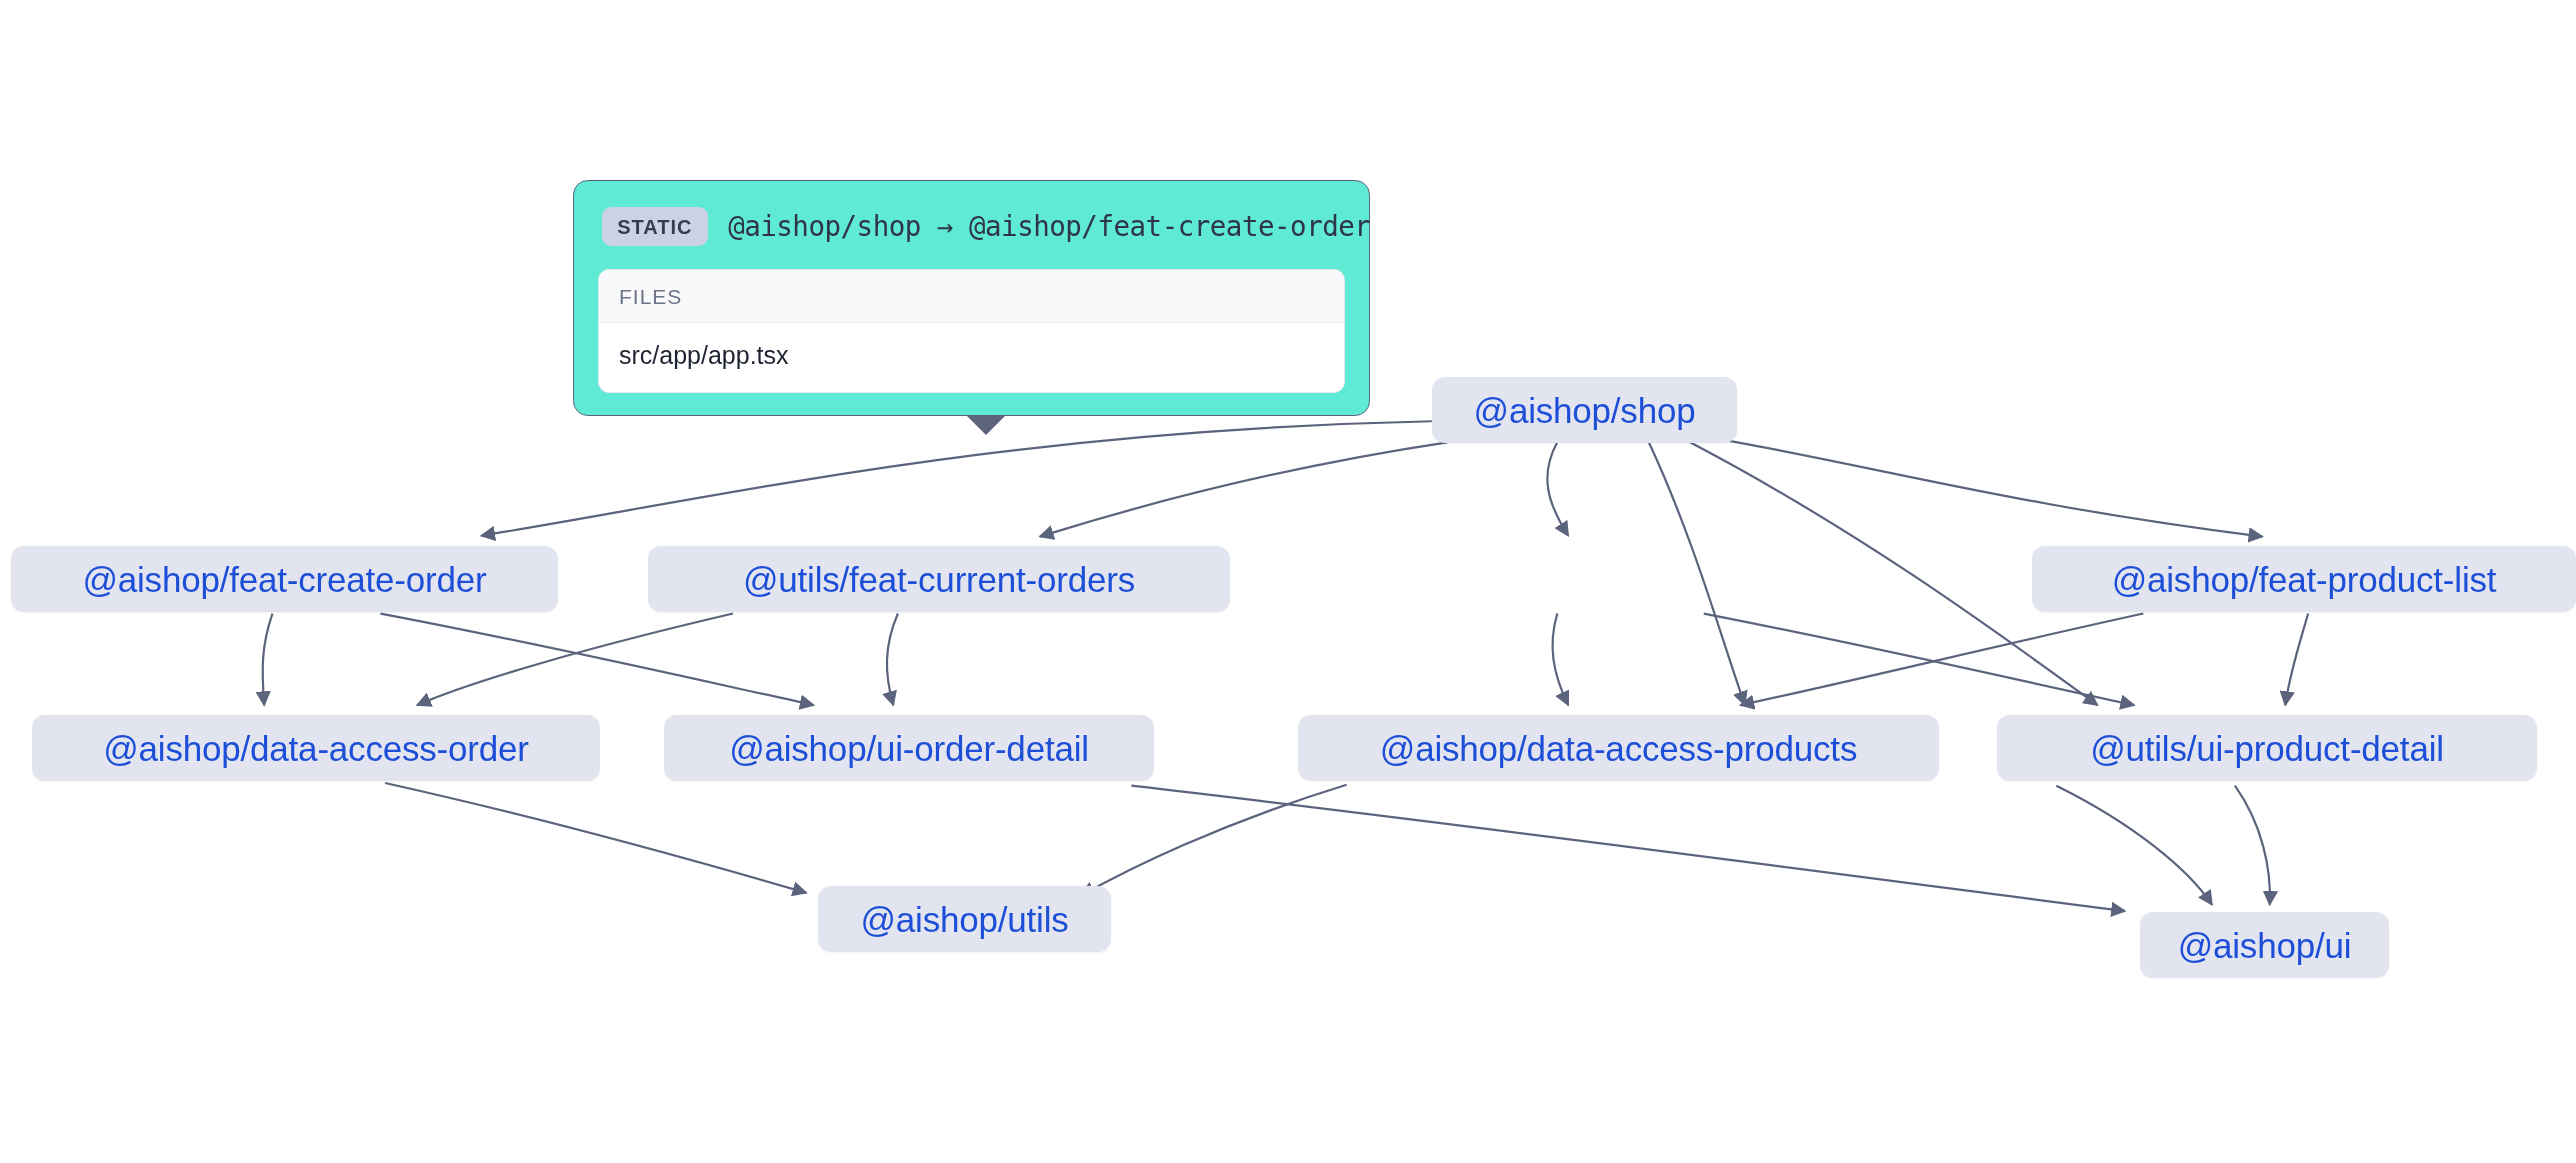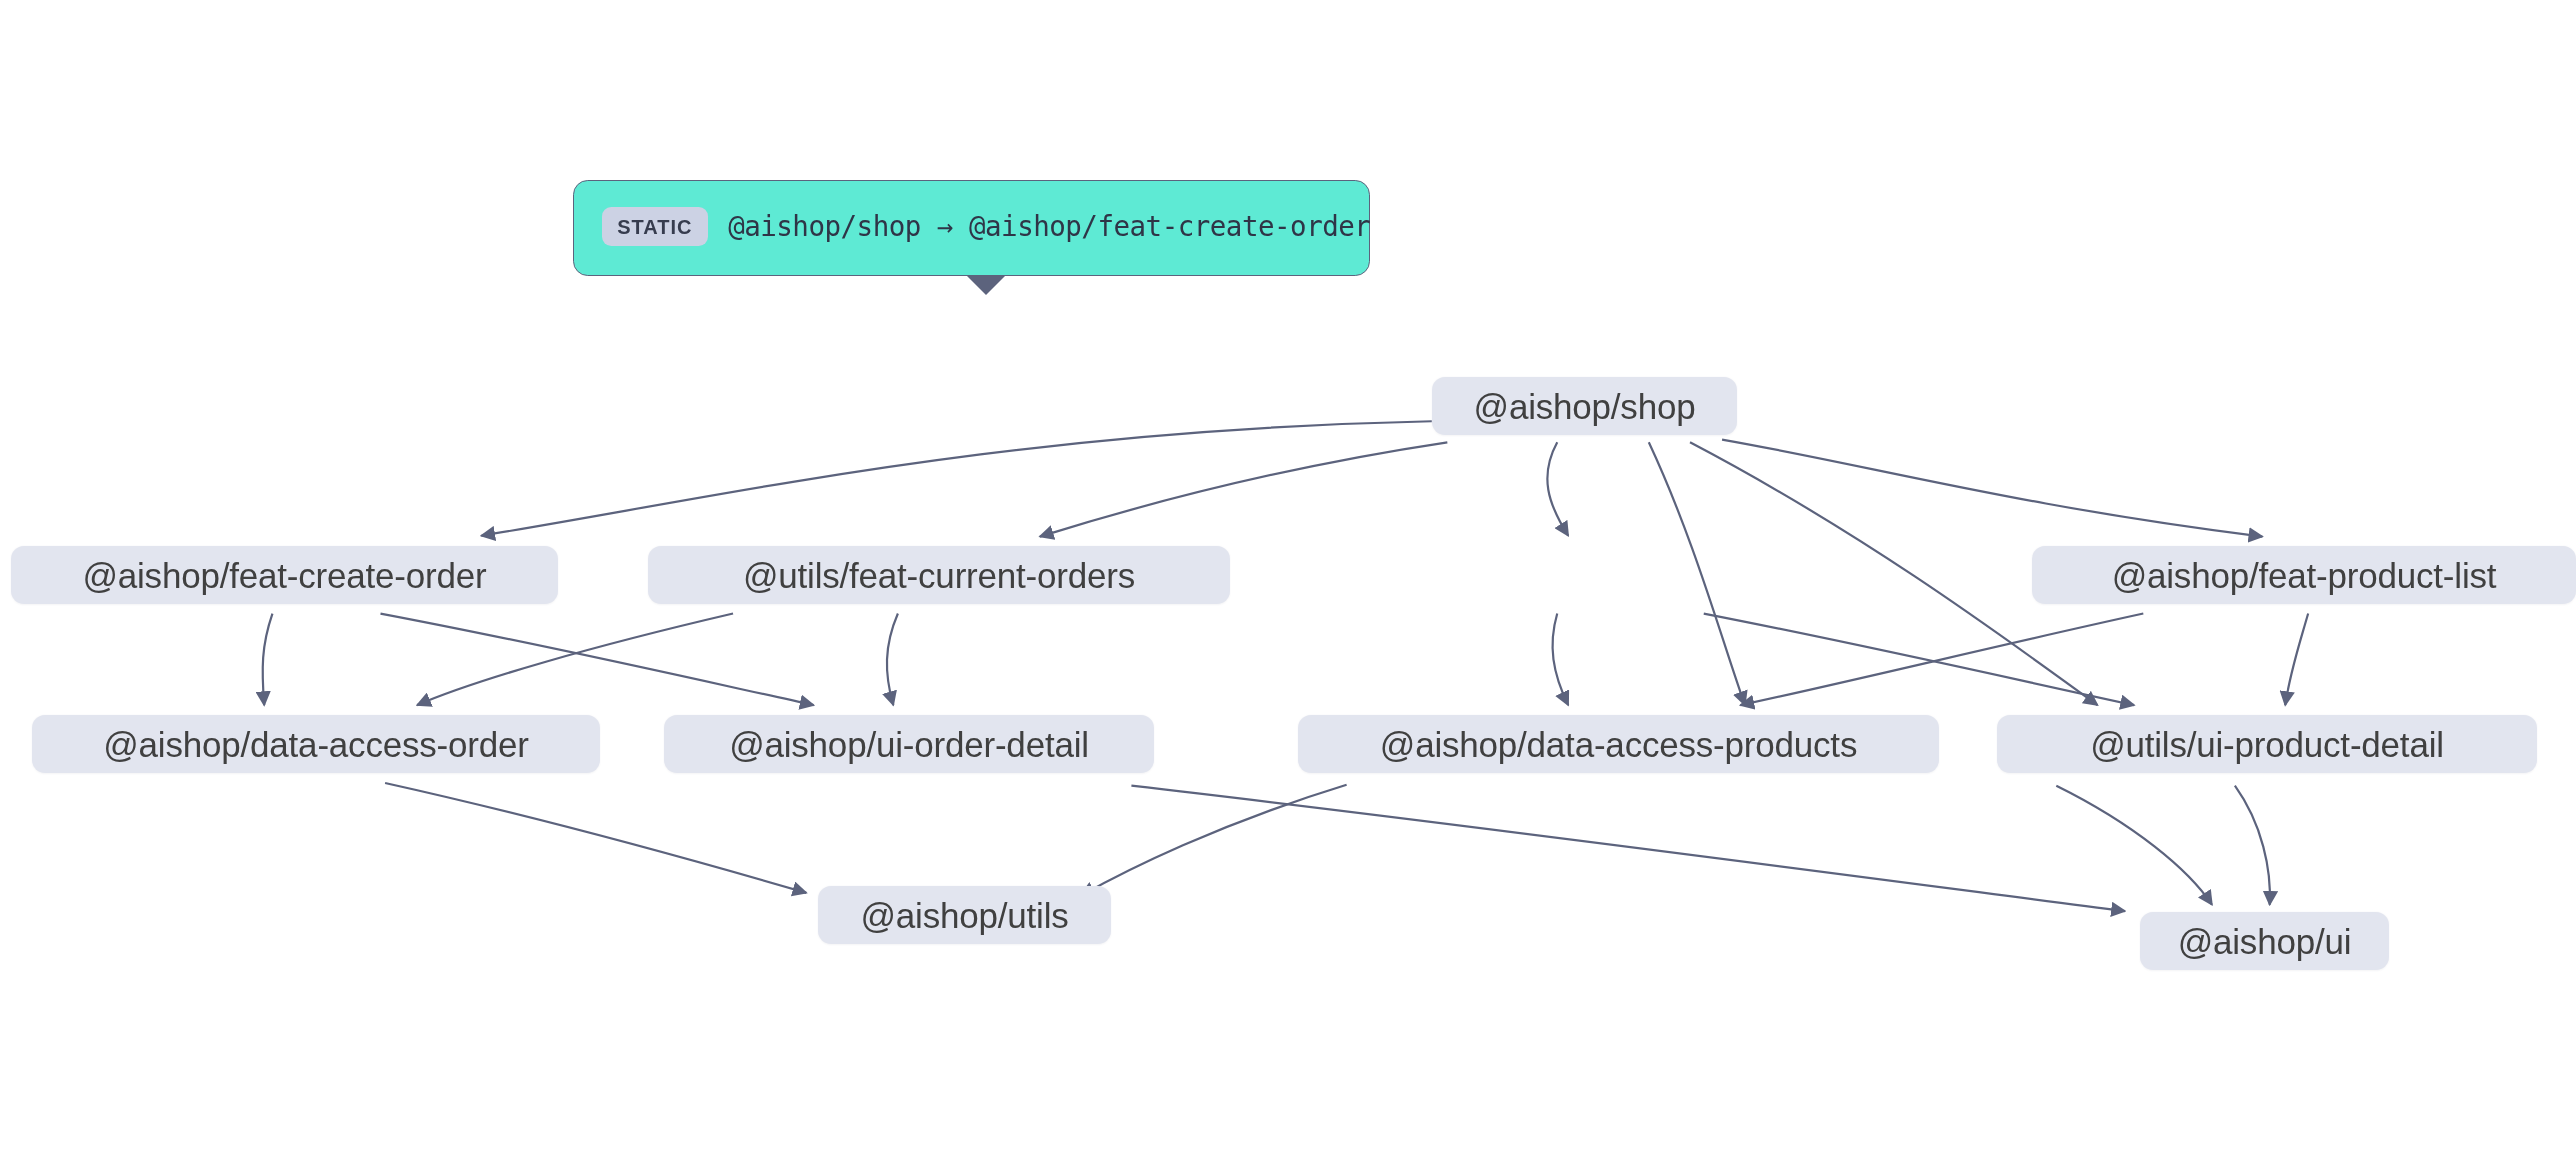--- a/index.html
+++ b/index.html
@@ -28,27 +28,27 @@
     pointer-events: none;
   }
   .node {
     position: absolute;
     box-sizing: border-box;
     background: #e2e5ef;
     border-radius: 13px;
     display: flex;
     align-items: center;
     justify-content: center;
-    color: #404040;
+    color: #1d4ed8;
     font-size: 35px;
     font-weight: 400;
     letter-spacing: -0.2px;
     white-space: nowrap;
     padding: 0 24px;
-    height: 58px;
+    height: 66px;
     box-shadow: 0 0.9px 1.8px rgba(60,70,100,.06);
   }
   .node-label {
     display: block;
     line-height: 1;
   }
 
   
   #detail-card {
     position: absolute;
@@ -211,17 +211,21 @@
 
   <div class="node" style="left:2140px; top:912px; width:249px;">
     <span class="node-label">@aishop/ui</span>
   </div>
 
   <div id="detail-card">
     <div class="card-head">
       <span class="badge">STATIC</span>
       <span class="card-title">@aishop/shop → @aishop/feat-create-order</span>
     </div>
+    <div class="files-panel">
+      <div class="files-head">FILES</div>
+      <div class="files-row">src/app/app.tsx</div>
+    </div>
     <div class="card-pointer"></div>
   </div>
 
 </div>
 
 
 </body></html>

